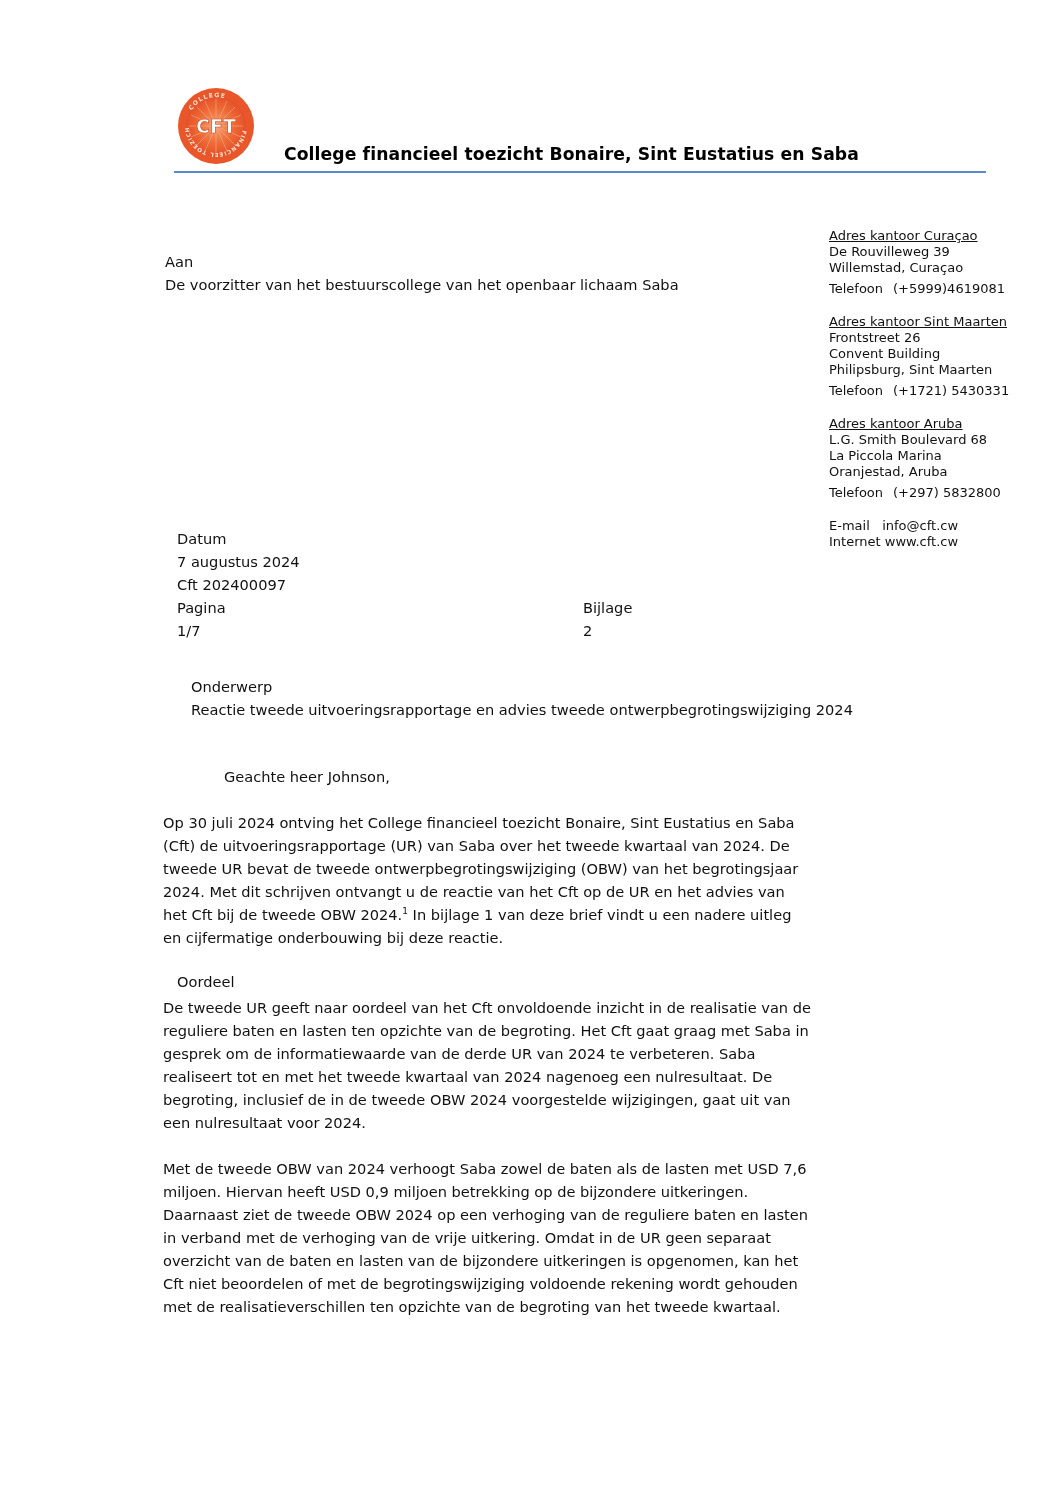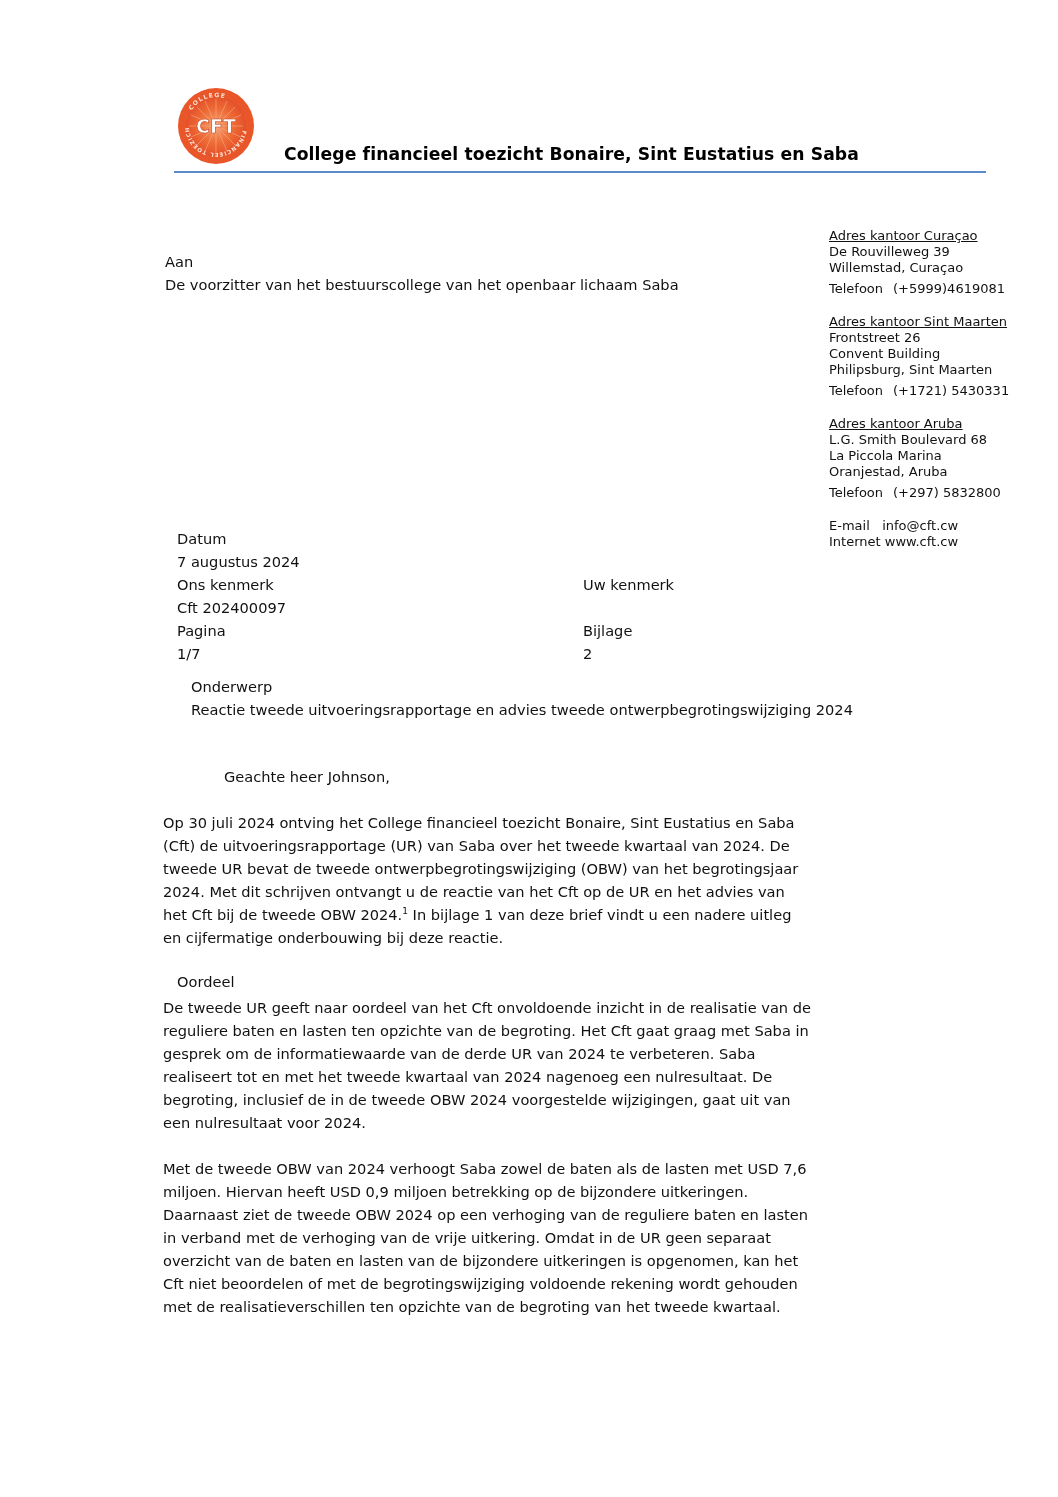--- a/index.html
+++ b/index.html
@@ -120,24 +120,20 @@
 </div>
 
 <div class="meta main-text">
   <div class="row">
       <span class="col1">Datum</span>
     </div>
   <div class="row">
       <span class="col1">7 augustus 2024</span>
     </div>
   <div class="row">
-    <span class="col1">Ons kenmerk</span>
-    <span class="col2">Uw kenmerk</span>
-  </div>
-  <div class="row">
     <span class="col1">Cft 202400097</span>
     <span class="col2"></span>
   </div>
   <div class="row">
     <span class="col1">Pagina</span>
     <span class="col2">Bijlage</span>
   </div>
   <div class="row">
     <span class="col1">1/7</span>
     <span class="col2">2</span>

